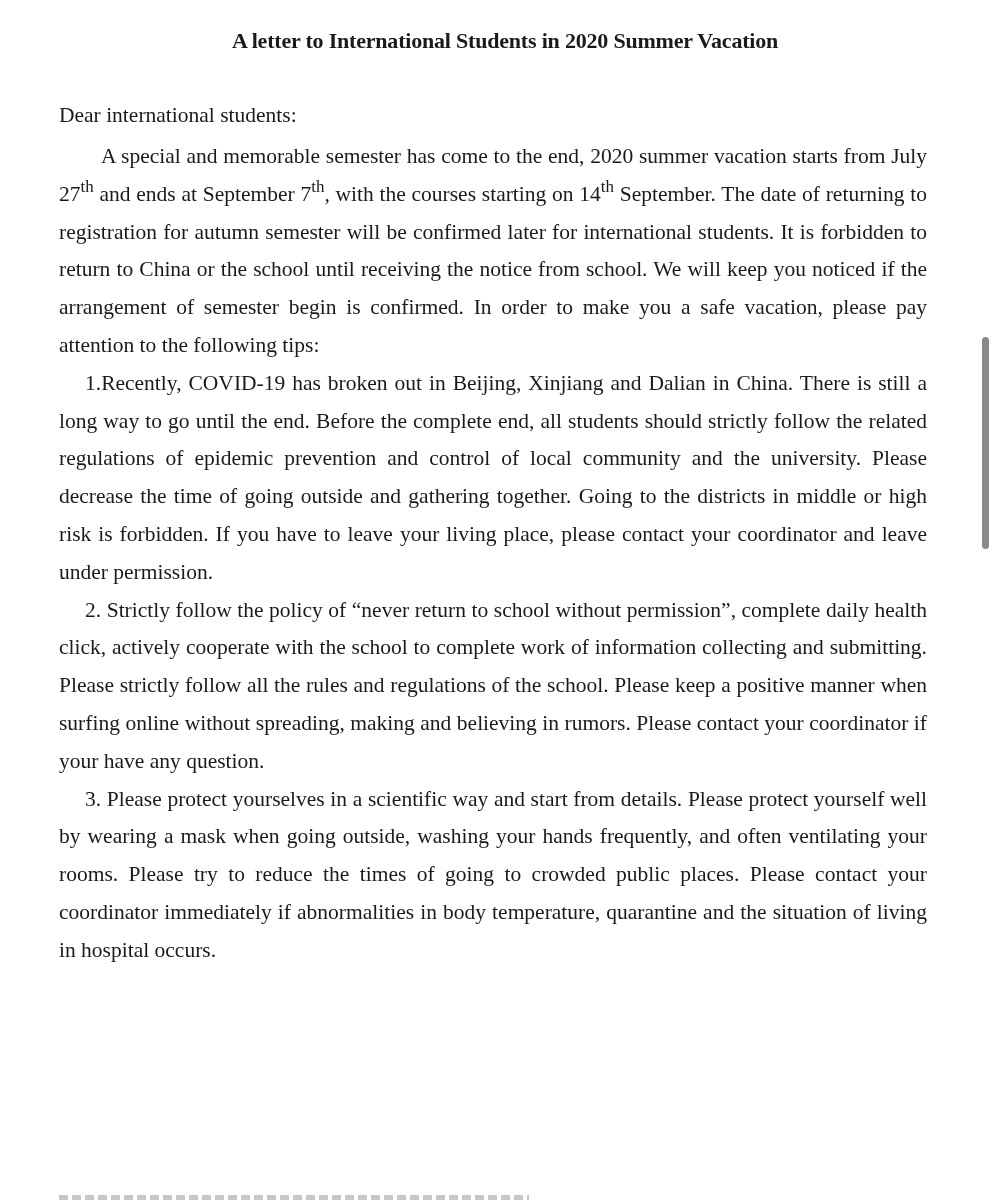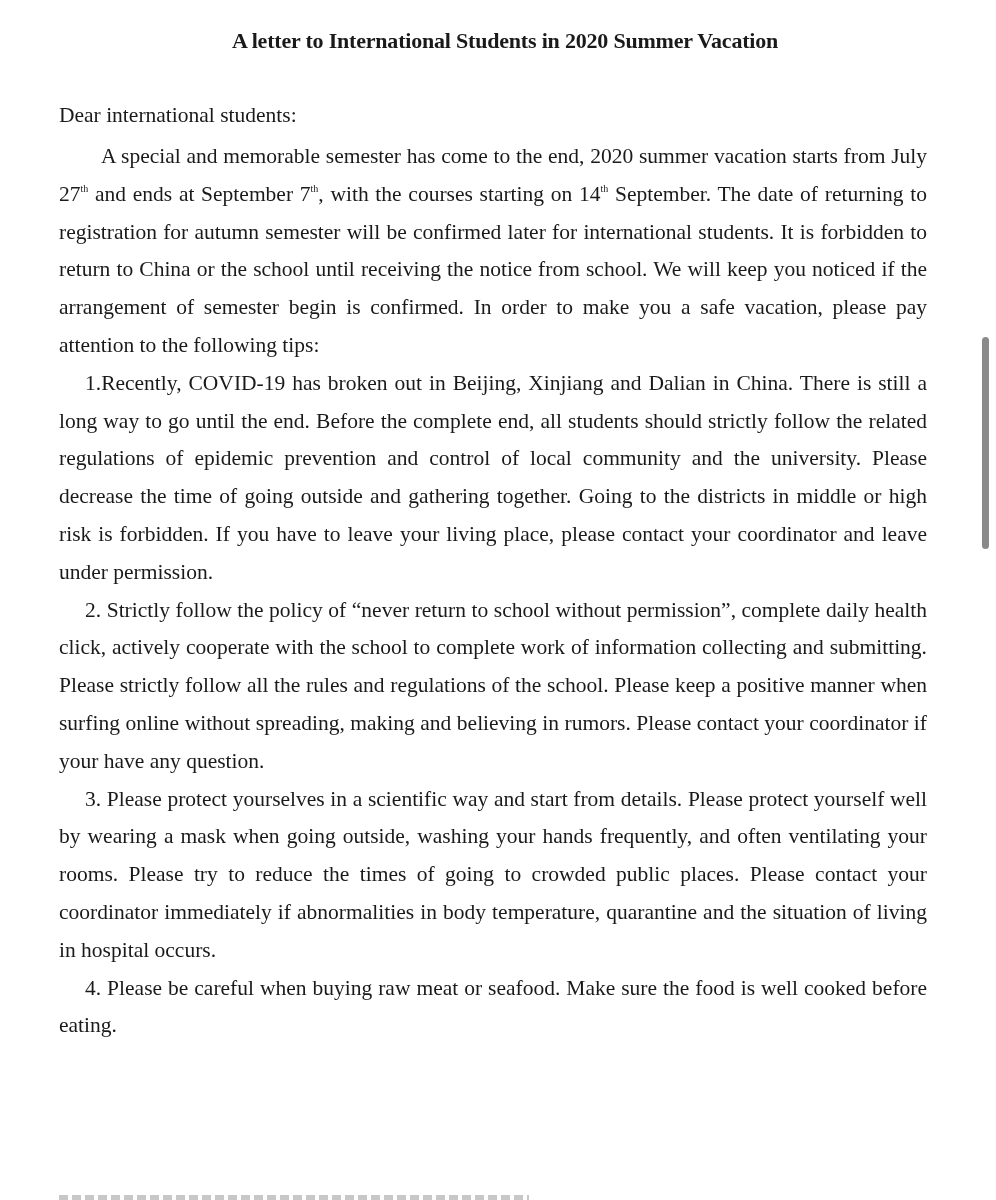--- a/index.html
+++ b/index.html
@@ -18,21 +18,21 @@
       position: absolute; left: 0; top: 100px; font-size: 21.5px; line-height: 30px; text-align: right;
     }
     .body {
       position: absolute; left: 0; top: 138px; width: 868px;
       font-size: 21.5px; line-height: 37.8px; text-align: justify;
     }
     .body p { margin: 0; }
     .indent2 { text-indent: 42px; }
     .indent1 { text-indent: 26px; }
     .heading { font-weight: bold; line-height: 37.8px; }
-    sup { font-size: 10px; line-height: 0; vertical-align: 9px; }
+    sup { font-size: 17px; line-height: 0; vertical-align: 9px; }
     .scrollbar {
       position: absolute; left: 982px; top: 337px; width: 7px; height: 212px;
       background: #8a8a8a; border-radius: 4px;
     }
     .cutoff {
       position: absolute; left: 59px; top: 1193px; height: 7px; width: 500px; overflow: hidden;
     }
     .cutoff-bar {
       margin-top: 2px; height: 5px; width: 470px;
       background: repeating-linear-gradient(90deg, #9a9a9a 0 9px, transparent 9px 13px);
@@ -46,21 +46,20 @@
   <div class="title">A letter to International Students in 2020 Summer Vacation</div>
   <div class="salutation">Dear international students:</div>
 
   <div class="body">
     <p class="indent2"><span>A special and memorable semester has come to the end, 2020 summer vacation starts from July 27</span><sup>th</sup><span> and ends at September 7</span><sup>th</sup><span>, with the courses starting on 14</span><sup>th</sup><span> September. The date of returning to registration for autumn semester will be confirmed later for international students. It is forbidden to return to China or the school until receiving the notice from school. We will keep you noticed if the arrangement of semester begin is confirmed. In order to make you a safe vacation, please pay attention to the following tips:</span></p>
 
 
     <p class="indent1">1.Recently, COVID-19 has broken out in Beijing, Xinjiang and Dalian in China. There is still a long way to go until the end. Before the complete end, all students should strictly follow the related regulations of epidemic prevention and control of local community and the university. Please decrease the time of going outside and gathering together. Going to the districts in middle or high risk is forbidden. If you have to leave your living place, please contact your coordinator and leave under permission.</p>
     <p class="indent1">2. Strictly follow the policy of “never return to school without permission”, complete daily health click, actively cooperate with the school to complete work of information collecting and submitting. Please strictly follow all the rules and regulations of the school. Please keep a positive manner when surfing online without spreading, making and believing in rumors. Please contact your coordinator if your have any question.</p>
     <p class="indent1">3. Please protect yourselves in a scientific way and start from details. Please protect yourself well by wearing a mask when going outside, washing your hands frequently, and often ventilating your rooms. Please try to reduce the times of going to crowded public places. Please contact your coordinator immediately if abnormalities in body temperature, quarantine and the situation of living in hospital occurs.</p>
-    <p class="indent1">4. Please be careful when buying raw meat or seafood. Make sure the food is well cooked before eating.</p>
   </div>
 </div>
 
 <div class="cutoff">
   <div class="cutoff-bar"></div>
 </div>
 
 <div class="scrollbar"></div>
 
 </body></html>

